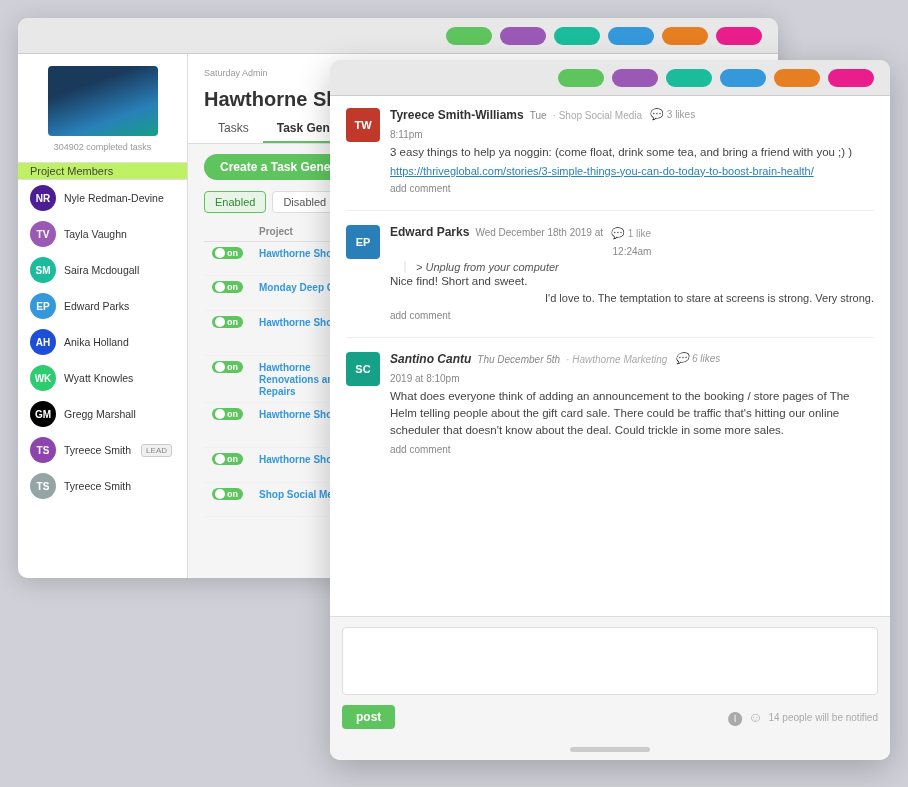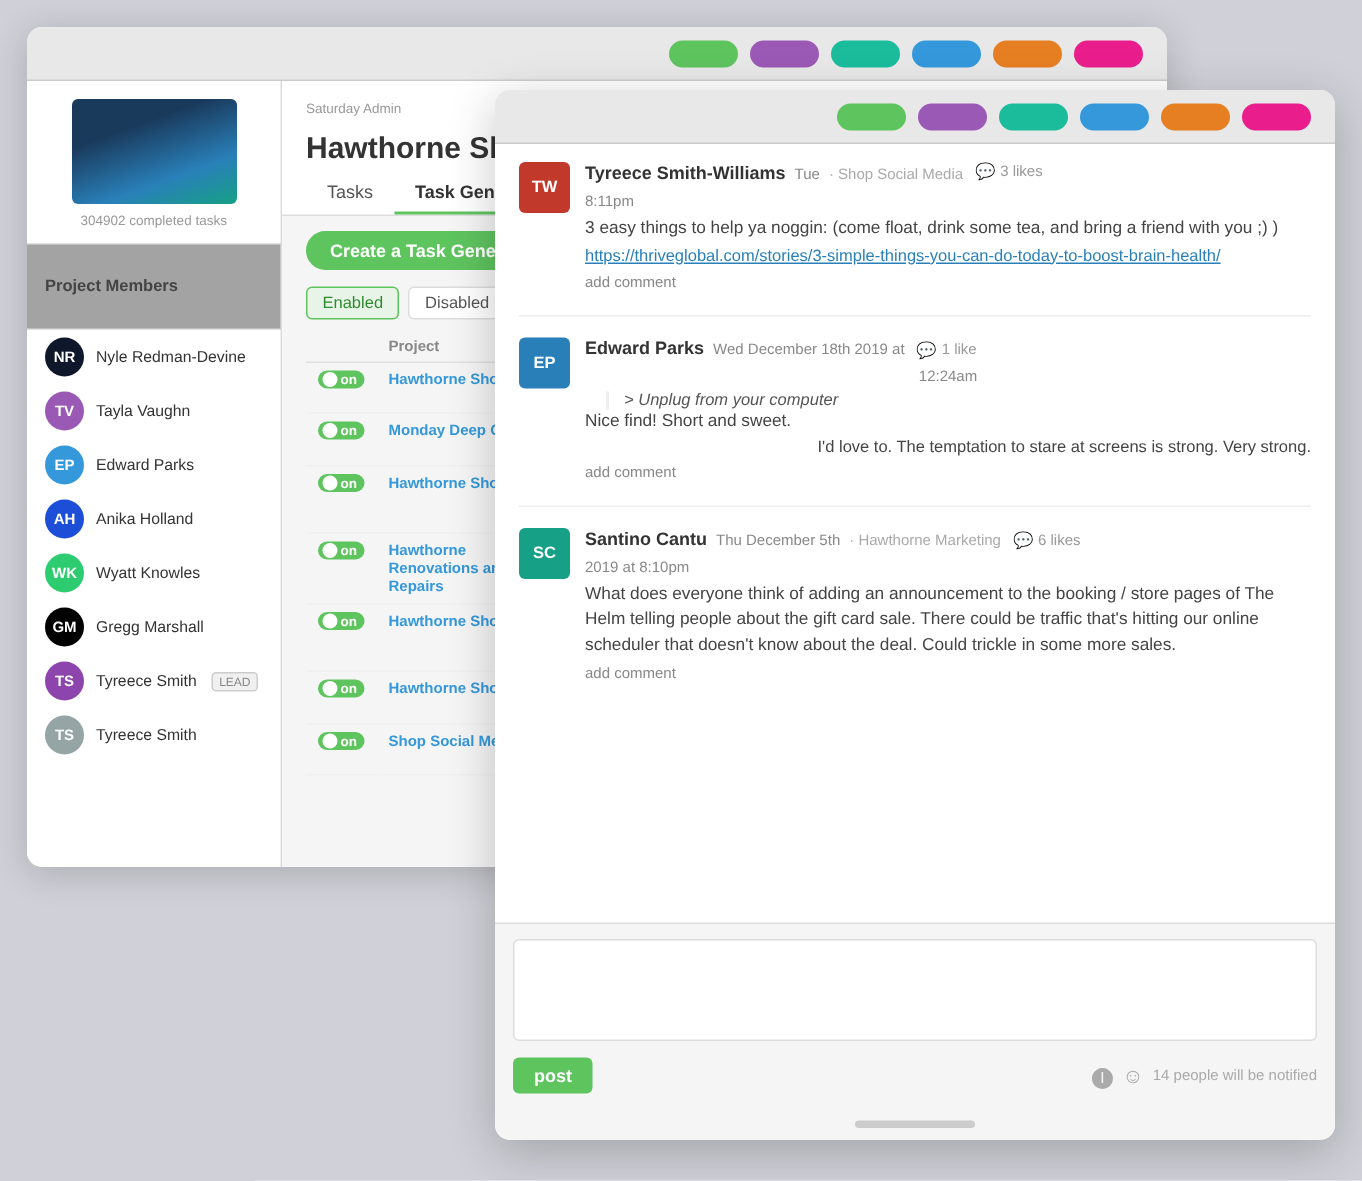--- a/index.html
+++ b/index.html
@@ -90,24 +90,24 @@
     }
 
     .completed-tasks {
       font-size: 9px;
       color: #999;
       margin-top: 4px;
     }
 
     .sidebar-section-title {
       font-size: 11px;
-      font-weight: 700;
+      font-weight: 400;
       color: #444;
-      padding: 22px 12px;
-      background: #a3a3a3;
+      padding: 2px 12px;
+      background: #bef264;
       border-top: 1px solid #e0e0e0;
       border-bottom: 1px solid #e0e0e0;
     }
 
     .member-list {
       list-style: none;
     }
     .member-item {
       display: flex;
       align-items: center;
@@ -558,26 +558,30 @@
           </div>
         </div>
         <div class="completed-tasks">304902 completed tasks</div>
       </div>
 
       <div class="sidebar-section-title">Project Members</div>
 
       <ul class="member-list">
 
       <li class="member-item">
-            <div class="member-avatar" style="background: #0f172a;">NR</div>
+            <div class="member-avatar" style="background: #4c1d95;">NR</div>
             <span class="member-name">Nyle Redman-Devine</span>
           </li>
           <li class="member-item">
             <div class="member-avatar" style="background: rgb(155, 89, 182);">TV</div>
             <span class="member-name">Tayla Vaughn</span>
+          </li>
+          <li class="member-item">
+            <div class="member-avatar" style="background: rgb(26, 188, 156);">SM</div>
+            <span class="member-name">Saira Mcdougall</span>
           </li>
           <li class="member-item">
             <div class="member-avatar" style="background: rgb(52, 152, 219);">EP</div>
             <span class="member-name">Edward Parks</span>
           </li>
           <li class="member-item">
             <div class="member-avatar" style="background: #1d4ed8;">AH</div>
             <span class="member-name">Anika Holland</span>
           </li>
           <li class="member-item">
@@ -796,21 +800,21 @@
               <span style="font-size:11px;">💬</span> 
               <span>1 like</span>
             </div>
           </div><div style="font-size: 10px; color: rgb(136, 136, 136); margin-bottom: 0; text-align: center;">12:24am</div><div class="reply-indent">
             <div class="reply-text">&gt; Unplug from your computer</div>
           </div><div class="chat-text">Nice find! Short and sweet.</div><div class="reply-response">I'd love to. The temptation to stare at screens is strong. Very strong.</div><span class="add-comment-btn">add comment</span></div>
       </div>
       <hr class="chat-divider">
       <div style="display: flex; gap: 10px; align-items: flex-start;">
         <div class="chat-avatar" style="background: rgb(22, 160, 133);">SC</div>
-        <div class="chat-content"><div style="display: flex; align-items: center; gap: 8px; flex-wrap: wrap; margin-bottom: 4px;">
+        <div class="chat-content"><div style="display: flex; align-items: flex-start; gap: 8px; flex-wrap: wrap; margin-bottom: 4px; font-style: italic;">
             <div class="chat-meta">
               <span class="chat-author">Santino Cantu</span>
               <span class="chat-time">Thu December 5th</span>
               <span class="chat-context">· Hawthorne Marketing</span>
             </div>
             <div class="chat-likes">
               <span style="font-size:11px;">💬</span> 
               <span>6 likes</span>
             </div>
           </div><div style="font-size: 10px; color: rgb(136, 136, 136); margin-bottom: 4px;">2019 at 8:10pm</div><div class="chat-text">What does everyone think of adding an announcement to the booking / store pages of The Helm telling people about the gift card sale. There could be traffic that's hitting our online scheduler that doesn't know about the deal. Could trickle in some more sales.</div><span class="add-comment-btn">add comment</span></div>

